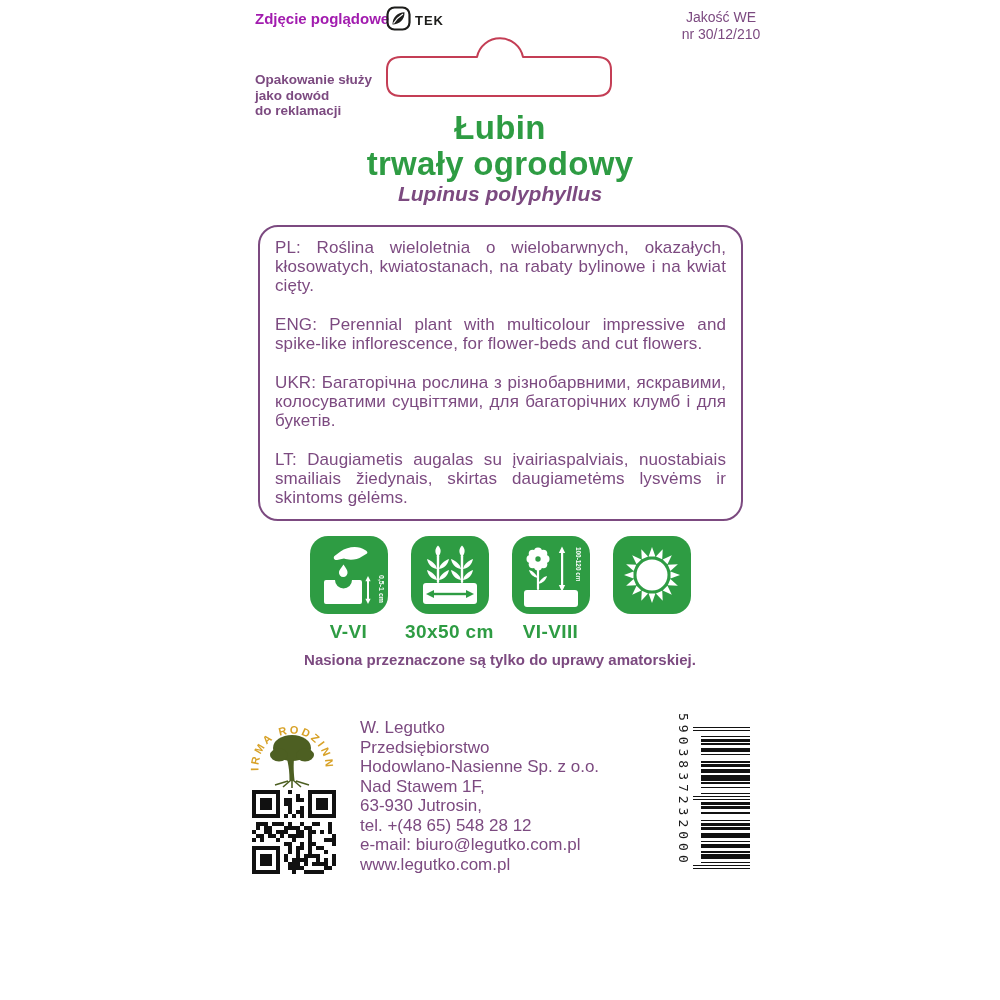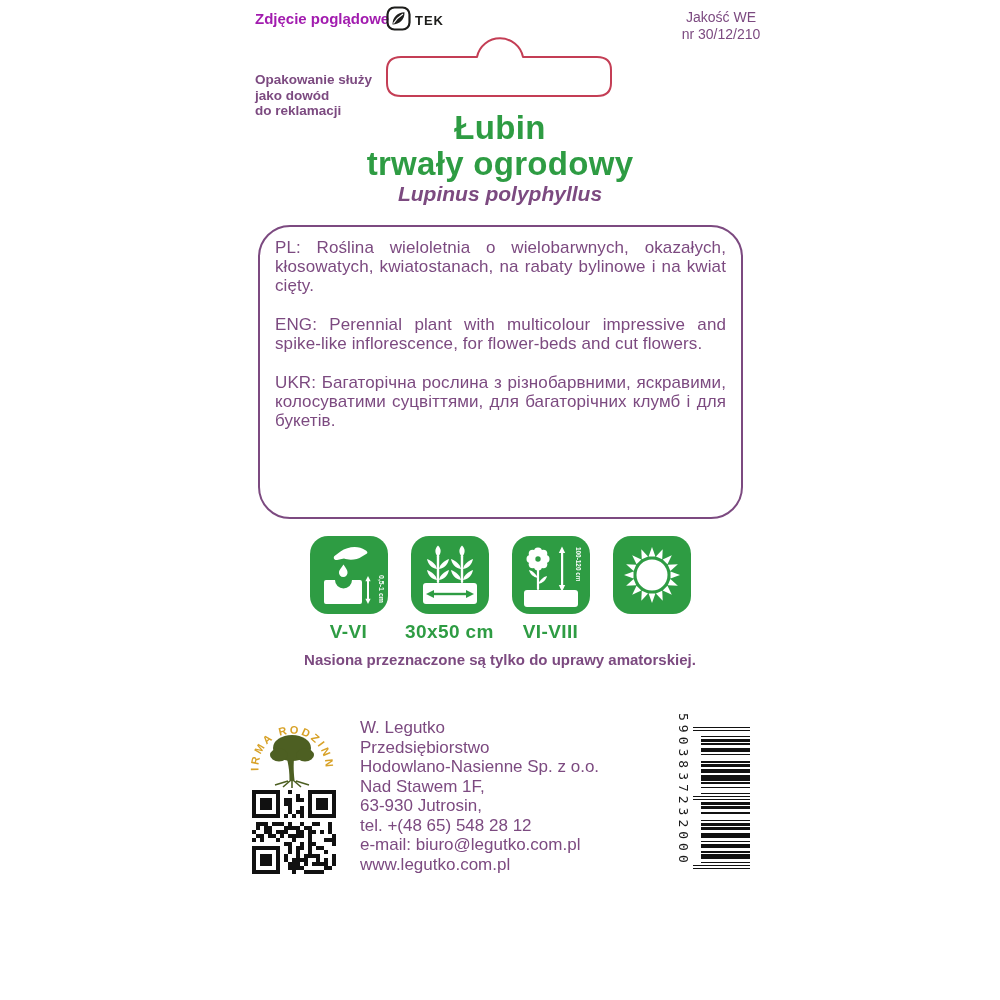--- a/index.html
+++ b/index.html
@@ -14,21 +14,21 @@
   .quality-note{position:absolute;left:641px;top:9px;width:160px;text-align:center;font-size:14px;font-weight:500;line-height:16.5px;color:#7c4a80;}
   .hang-tab{position:absolute;left:385px;top:36px;}
 
   
   .title-block{position:absolute;left:0;top:110px;width:1000px;text-align:center;}
   .title-block h1{margin:0;font-size:33px;line-height:36px;font-weight:700;color:#2e9c43;letter-spacing:.3px;}
   .latin{margin-top:0;font-size:21px;font-weight:700;font-style:italic;color:#7c4a80;}
 
   
   .desc-box{position:absolute;left:258px;top:225px;width:485px;min-height:294px;box-sizing:border-box;
-    border:2px solid #7c4a80;border-radius:32px;padding:11px 15px 12px 15px;}
+    border:2px solid #7c4a80;border-radius:20px;padding:11px 15px 12px 15px;}
   .desc-box p{margin:0 0 20px 0;font-size:17px;line-height:19px;font-weight:500;color:#7c4a80;
     text-align:justify;letter-spacing:.1px;}
   .desc-box p:last-child{margin-bottom:0;}
 
   
   .icons-row{position:absolute;left:0;top:536px;width:1000px;display:flex;justify-content:center;gap:22px;}
   .icon-col{width:79px;display:flex;flex-direction:column;align-items:center;}
   .icon-tile{width:78px;height:78px;border-radius:18px;background:#2e9c43;}
   .icon-label{margin-top:7px;font-size:19px;font-weight:700;color:#2e9c43;white-space:nowrap;letter-spacing:.4px;}
 
@@ -82,20 +82,21 @@
       <div>Łubin</div>
       <div>trwały ogrodowy</div>
     </h1>
     <div class="latin">Lupinus polyphyllus</div>
   </div>
 
   <div class="desc-box">
     <p lang="pl">PL: Roślina wieloletnia o wielobarwnych, okazałych, kłosowatych, kwiatostanach, na rabaty bylinowe i na kwiat cięty.</p>
     <p lang="en">ENG: Perennial plant with multicolour impressive and spike-like inflorescence, for flower-beds and cut flowers.</p>
     <p lang="uk">UKR: Багаторічна рослина з різнобарвними, яскравими, колосуватими суцвіттями, для багаторічних клумб і для букетів.</p>
+    <p lang="lt">LT: Daugiametis augalas su įvairiaspalviais, nuostabiais smailiais žiedynais, skirtas daugiametėms lysvėms ir skintoms gėlėms.</p>
   </div>
 
   <div class="icons-row">
 
     <div class="icon-col">
       <div class="icon-tile">
         <svg width="78" height="78" viewBox="0 0 78 78">
           <g fill="#fff">
             <path d="M55 14 C 49 9.5 38 10 30.5 15.5 L 24.5 20 C 23 21.5 24 24.5 27 24 L 34 22.5 C 39 24.5 47 24 52 20.5 L 57 17.5 C 58 16.5 57 14.8 55 14 Z"></path>
             <path d="M33.5 28.5 C 35.5 31.5 37.5 34 37.5 36 A 4.3 4.3 0 1 1 29 36 C 29 34 31.5 31.5 33.5 28.5 Z"></path>

